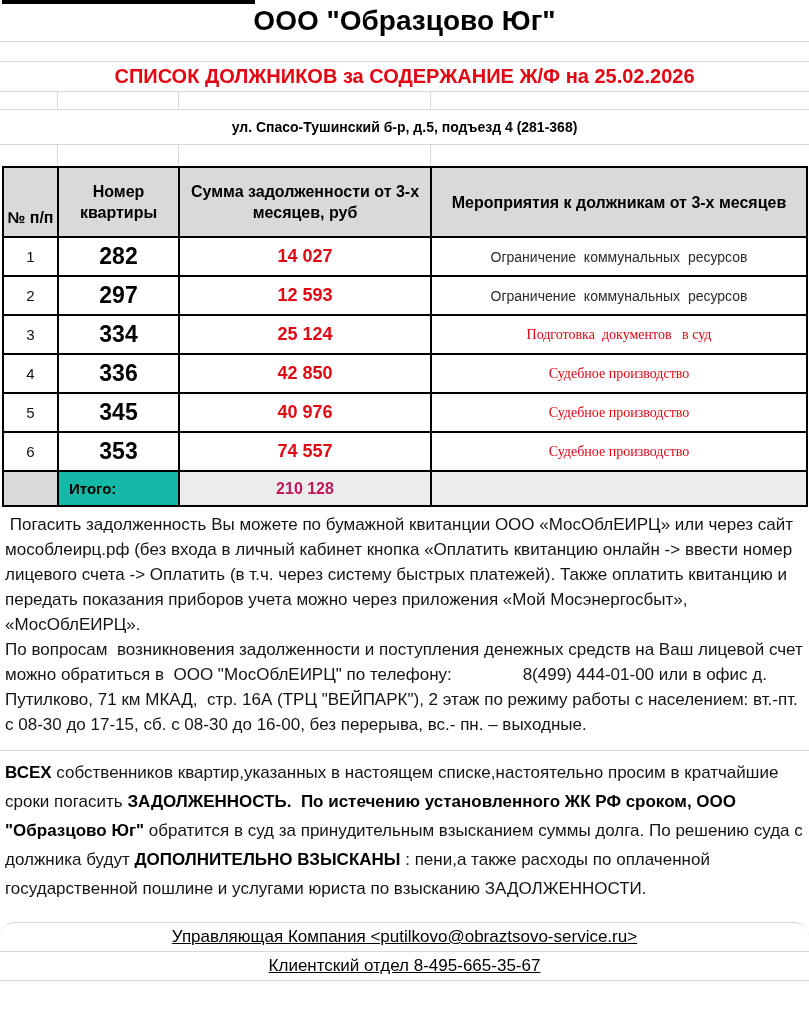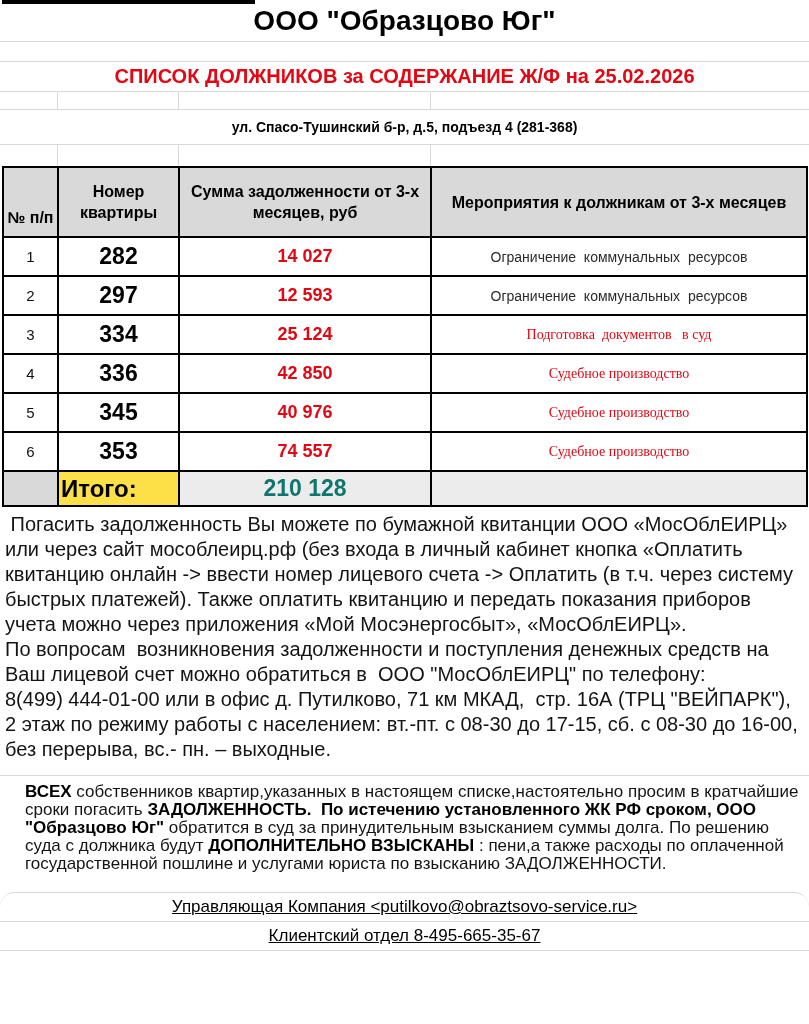--- a/index.html
+++ b/index.html
@@ -26,28 +26,28 @@
   thead th.th-num { vertical-align:bottom; padding-bottom:8px; }
   tbody td { height:37px; }
   .cell-num    { font-size:15px; color:#111; }
   .cell-apt    { font-size:23px; font-weight:bold; color:#000; }
   .cell-debt   { font-size:18px; font-weight:bold; color:#e30613; }
   .cell-action { font-size:14px; white-space:pre-wrap; }
   .cell-action.dark { color:#2b2b2b; }
   .cell-action.red  { color:#e30613;font-family:Liberation Serif, serif; }
   tfoot td { height:33px; background:#ececec; }
   .total-corner { background:#d9d9d9; }
-  .total-label  { font-size:24px; font-weight:bold; text-align:left; padding-left:2px; color:#000; background:#fde047; }
-  .total-value  { font-size:23px; font-weight:bold; color:#0f766e; }
+  .total-label  { font-size:15px; font-weight:bold; text-align:left; padding-left:10px; color:#000; background:#14b8a6; }
+  .total-value  { font-size:16px; font-weight:bold; color:#be185d; }
 
-  .paras { padding:5px 5px 0 5px; font-size:20px; line-height:25px; color:#141414; }
+  .paras { padding:5px 5px 0 5px; font-size:17px; line-height:25px; color:#141414; }
   .para { white-space:pre-wrap; }
   .hr { height:0; border-bottom:1px solid #d9d9d9; }
   .hr-mid { margin-top:13px; }
-  .warning { padding:7px 5px 0 5px; font-size:17px; line-height:18px; color:#141414; white-space:pre-wrap;margin-left:20px; }
+  .warning { padding:7px 5px 0 5px; font-size:17px; line-height:29px; color:#141414; white-space:pre-wrap; }
   .warning b { color:#000; }
 
   .footer { margin-top:19px; border-top:1px solid #d9d9d9;border-radius:15px; }
   .footer-row { height:28px; border-bottom:1px solid #d9d9d9; display:flex; align-items:center; justify-content:center; font-size:17px; color:#000; }
   .footer-row span { text-decoration:underline; }
 </style>
 </head>
 <body>
 
 <div class="topline"></div>

